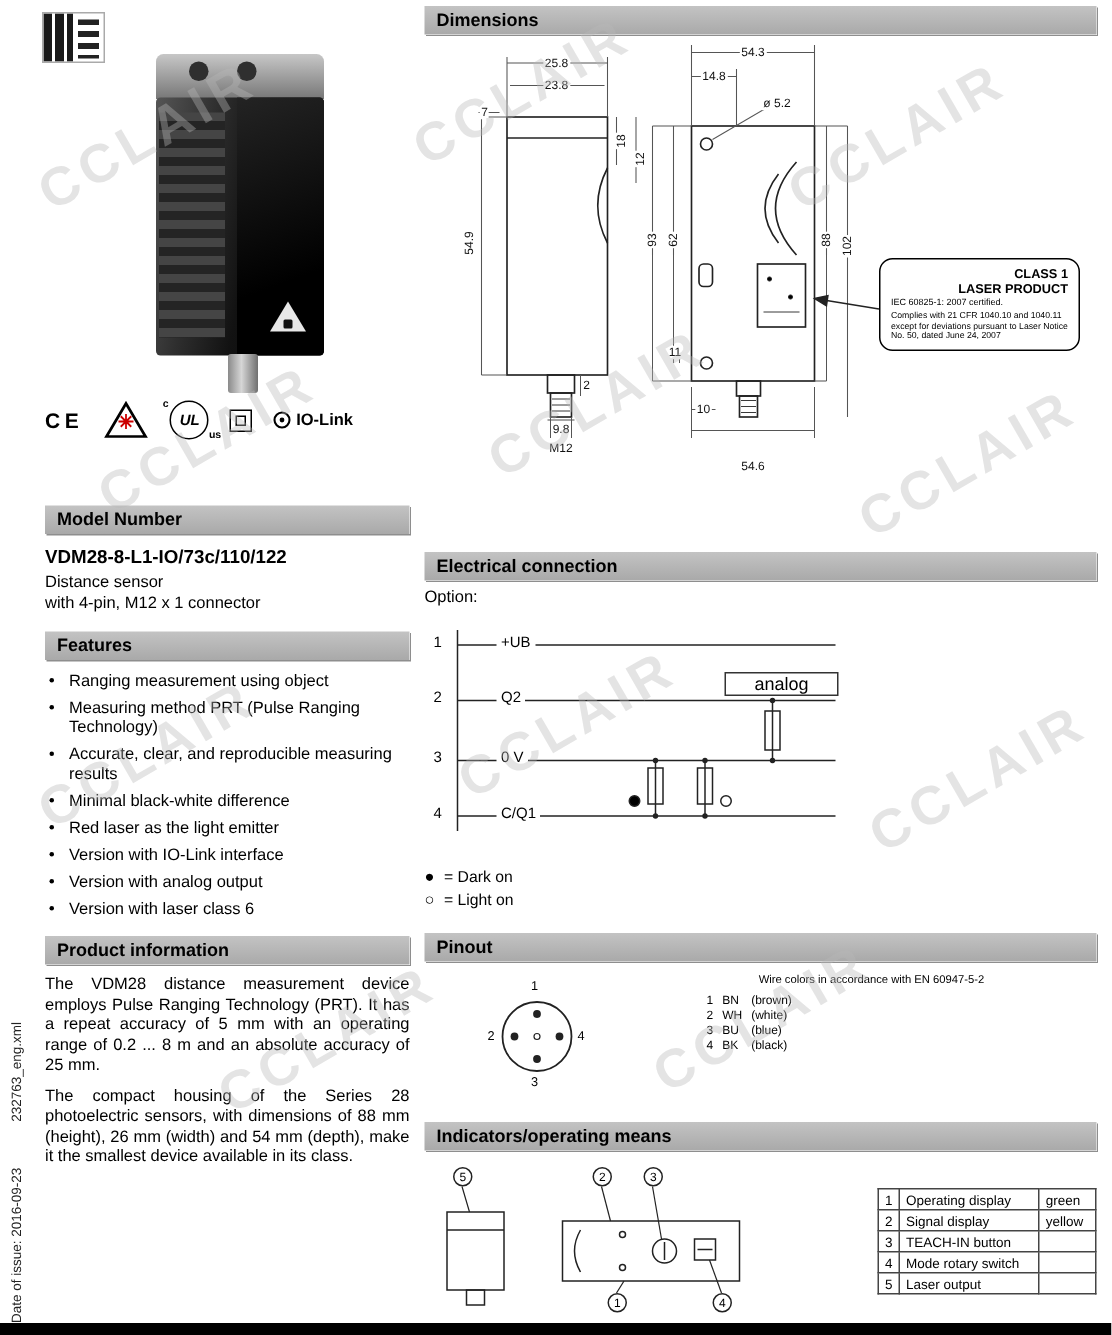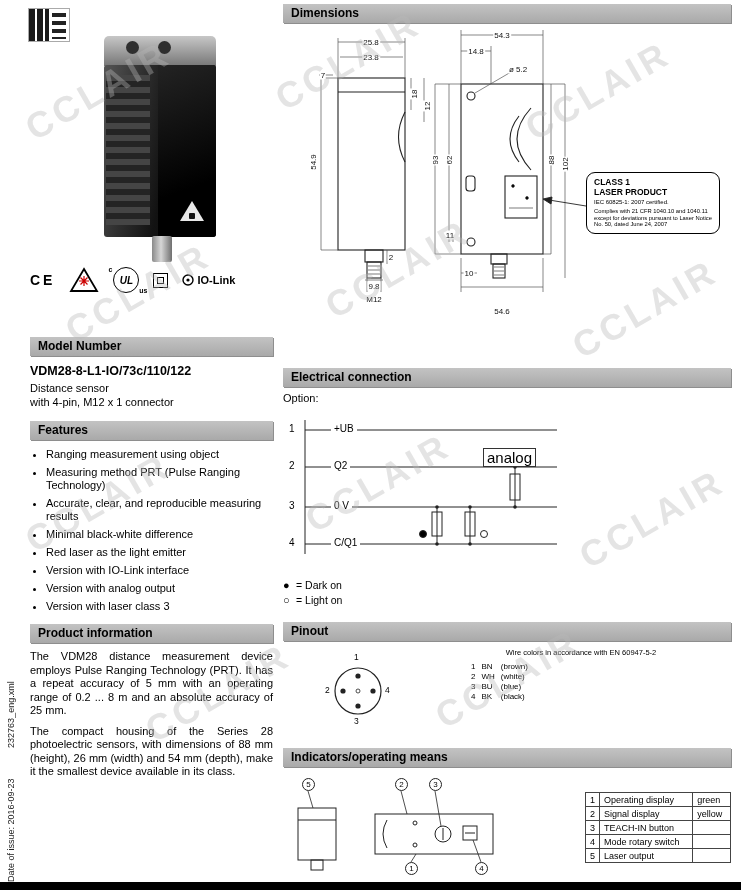--- a/index.html
+++ b/index.html
@@ -75,33 +75,33 @@
   .rc-abs { position:absolute; left:0; width:448px; }
 
   
   .dim-area { top:22px; height:318px; }
   .dim-area svg { position:absolute; left:0; top:0; }
   .dim-label { position:absolute; font-size:8px; color:#111; background:#fff; padding:0 1px;
                white-space:nowrap; transform:translate(-50%,-50%); }
   .dim-label.rot { transform:translate(-50%,-50%) rotate(-90deg); }
   .laser-box { position:absolute; left:303px; top:146px; width:134px; border:1.5px solid #000;
                border-radius:9px; background:#fff; padding:5px 7px; }
-  .laser-box .lt { font-size:8.5px; font-weight:bold; line-height:9.5px; }
+  .laser-box .lt { font-size:8.5px; font-weight:bold; line-height:9.5px;text-align:right; }
   .laser-box .lc { font-size:6px; line-height:7px; margin-top:2px; }
   .laser-box .lb { font-size:5.8px; line-height:6.6px; margin-top:2px; }
 
   
   .opt-label { top:388px; font-size:11px; }
   .schematic { position:absolute; left:4px; top:408px; width:300px; height:158px; }
   .schematic svg { position:absolute; left:0; top:0; }
   .pin-num { position:absolute; left:2px; font-size:10px; }
   .pin-lbl { position:absolute; left:44px; font-size:10px; background:#fff; padding:0 3px; }
   .y1 { top:11px; } .y2 { top:48px; } .y3 { top:88px; } .y4 { top:125px; }
-  .analog-lbl { position:absolute; left:196px; top:36px; font-size:15px; border:1px solid #333;
-                background:#fff; padding:0 3px; }
+  .analog-lbl { position:absolute; left:196px; top:36px; font-size:12px; border:1px solid #333;
+                background:#fff; padding:0 19px; }
   .legend { top:574px; font-size:10.5px; line-height:15px; }
   .legend .sym { display:inline-block; width:13px; font-size:11px; }
 
   
   .pinout-area { top:640px; height:100px; }
   .pin-circle { position:absolute; left:40px; top:12px; width:70px; height:70px; }
   .pin-circle svg { position:absolute; left:0; top:0; }
   .pc-num { position:absolute; font-size:8.5px; }
   .pinout-note { position:absolute; left:158px; top:4px; width:280px; font-size:7.5px; text-align:center; }
   .wire-table { position:absolute; left:188px; top:18px; border-collapse:collapse; font-size:8px; }
@@ -188,21 +188,21 @@
 
   <div class="sec-h feat-h">Features</div>
   <ul class="feat-list">
     <li>Ranging measurement using object</li>
     <li>Measuring method PRT (Pulse Ranging Technology)</li>
     <li>Accurate, clear, and reproducible measuring results</li>
     <li>Minimal black-white difference</li>
     <li>Red laser as the light emitter</li>
     <li>Version with IO-Link interface</li>
     <li>Version with analog output</li>
-    <li>Version with laser class 3</li>
+    <li>Version with laser class 6</li>
   </ul>
 
   <div class="sec-h pi-h">Product information</div>
   <p class="pi-para">The VDM28 distance measurement device employs Pulse Ranging Technology (PRT). It has a repeat accuracy of 5 mm with an operating range of 0.2 ... 8 m and an absolute accuracy of 25 mm.</p>
   <p class="pi-para">The compact housing of the Series 28 photoelectric sensors, with dimensions of 88 mm (height), 26 mm (width) and 54 mm (depth), make it the smallest device available in its class.</p>
 </div>
 
 <div class="right-col">
 
   <div class="sec-h rc-abs" style="top:0;">Dimensions</div>

